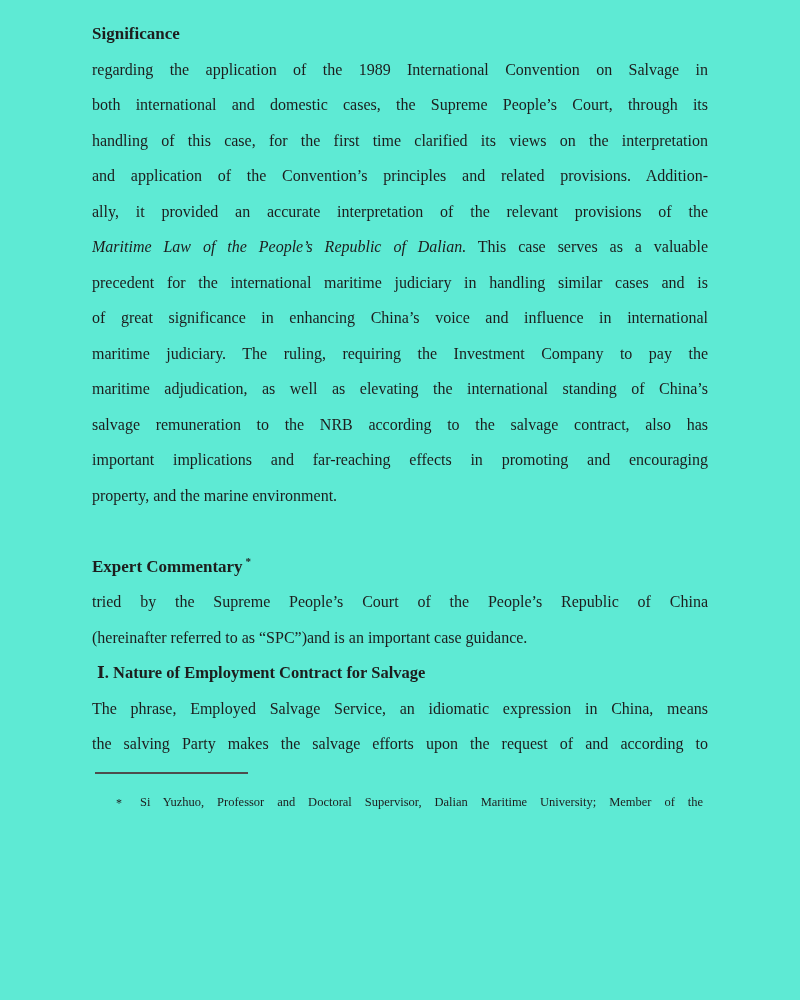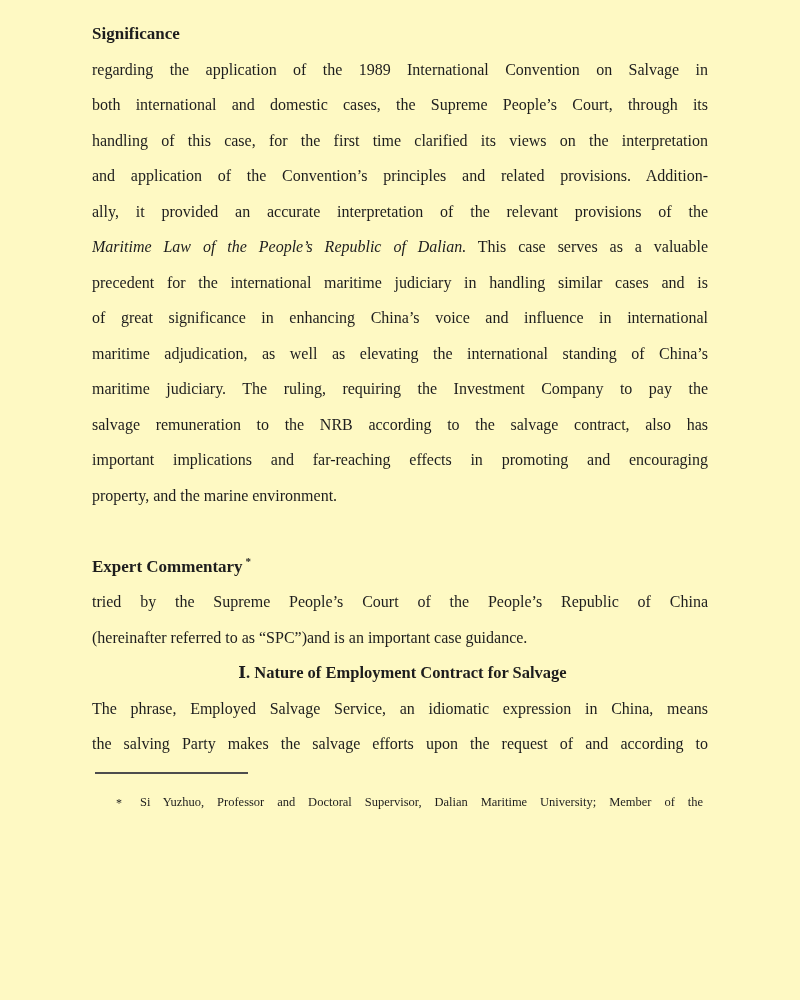--- a/index.html
+++ b/index.html
@@ -1,21 +1,21 @@
 <!DOCTYPE html>
 <html><head>
 <meta charset="utf-8">
 <style>
   html, body { margin: 0; padding: 0; background: #ffffff; }
   .page {
     position: relative;
     width: 800px;
     height: 1000px;
     box-sizing: border-box;
-    background: #fef9c3;
+    background: #5eead4;
     font-family: "Liberation Serif", "DejaVu Serif", serif;
     color: #1d1d1d;
     padding: 16px 92px 0 92px;
     overflow: hidden;
   }
   .ln {
     height: 35.5px;
     line-height: 35.5px;
     font-size: 16px;
     white-space: normal;
@@ -26,21 +26,20 @@
     text-align-last: justify;
   }
   .heading {
     font-weight: bold;
     font-size: 17px;
   }
   .subheading {
     font-weight: bold;
     font-size: 16.5px;
     padding-left: 5px;
-    text-align: center;
   }
   .it { font-style: italic; }
   .star {
     font-size: 11px;
     vertical-align: super;
     line-height: 0;
     margin-left: 3px;
   }
   .spacer { height: 35.5px; }
   .fn-rule {
@@ -80,22 +79,22 @@
 
   <div>
     <div class="ln j">regarding the application of the 1989 International Convention on Salvage in</div>
     <div class="ln j">both international and domestic cases, the Supreme People’s Court, through its</div>
     <div class="ln j">handling of this case, for the first time clarified its views on the interpretation</div>
     <div class="ln j">and application of the Convention’s principles and related provisions. Addition-</div>
     <div class="ln j">ally, it provided an accurate interpretation of the relevant provisions of the</div>
     <div class="ln j"><span class="it">Maritime Law of the People’s Republic of Dalian.</span><span> This case serves as a valuable</span></div>
     <div class="ln j">precedent for the international maritime judiciary in handling similar cases and is</div>
     <div class="ln j">of great significance in enhancing China’s voice and influence in international</div>
+    <div class="ln j">maritime judiciary. The ruling, requiring the Investment Company to pay the</div>
     <div class="ln j">maritime adjudication, as well as elevating the international standing of China’s</div>
-    <div class="ln j">maritime judiciary. The ruling, requiring the Investment Company to pay the</div>
     <div class="ln j">salvage remuneration to the NRB according to the salvage contract, also has</div>
     <div class="ln j">important implications and far-reaching effects in promoting and encouraging</div>
     <div class="ln">property, and the marine environment.</div>
   </div>
 
   <div class="spacer"></div>
 
   <div class="ln heading"><span>Expert Commentary</span><sup class="star">*</sup></div>
 
   <div>

